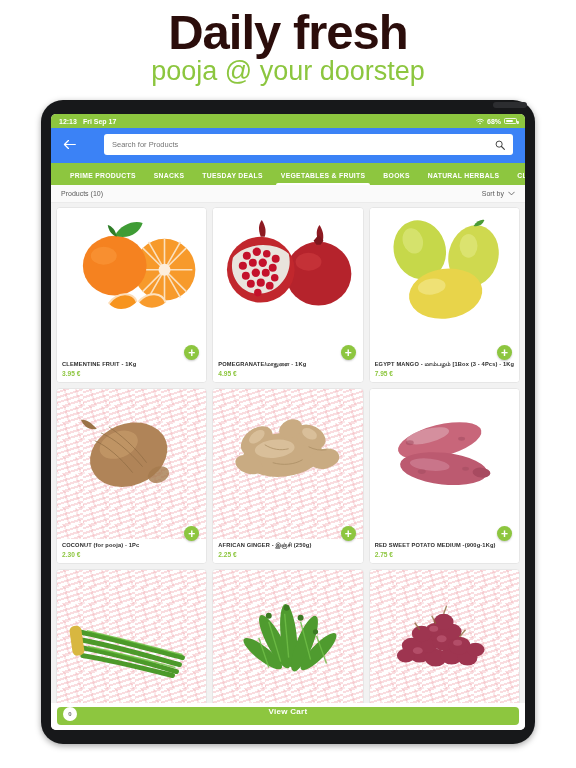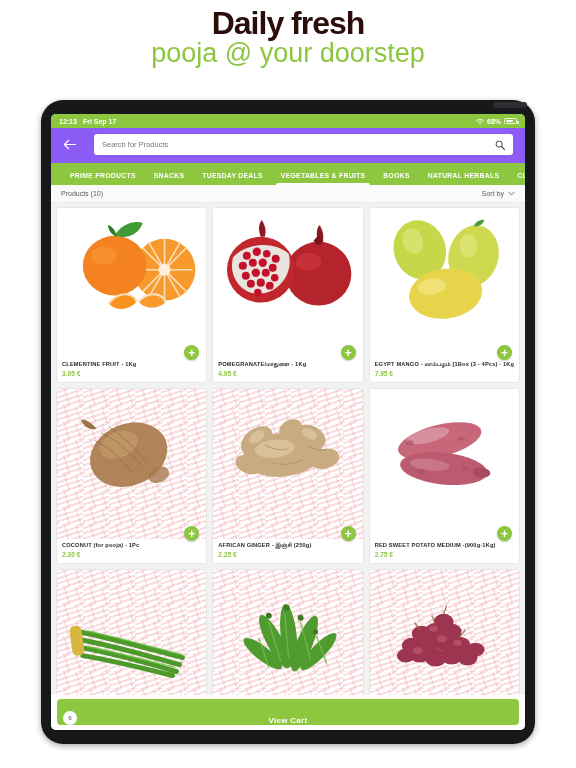--- a/index.html
+++ b/index.html
@@ -14,21 +14,21 @@
   .promo {
     height: 100px;
     background: #ffffff;
     display: flex;
     flex-direction: column;
     align-items: center;
     justify-content: flex-start;
     padding-top: 6px;
   }
   .promo-title {
-    font-size: 32px;
+    font-size: 49px;
     font-weight: bold;
     color: #2b0d0b;
     letter-spacing: -1px;
     line-height: 1.08;
   }
   .promo-sub {
     font-size: 27px;
     color: #8cc63f;
     letter-spacing: 0px;
     line-height: 1.1;
@@ -93,25 +93,25 @@
   }
   .batt::after {
     content:""; position:absolute; right:-2.5px; top:1.5px;
     width:1.5px; height:3px; background: rgba(255,255,255,.85);
     border-radius: 0 1px 1px 0;
   }
   .batt i { display:block; position:absolute; left:1px; top:1px; bottom:1px; width:60%; background:#ffffff; border-radius:1px; }
 
   
   .searchbar {
-    background: #8b5cf6;
+    background: #3b82f6;
     padding: 6px 12px 8px 10px;
     display: flex;
     align-items: center;
-    gap: 17px;
+    gap: 27px;
     flex: 0 0 auto;
   }
   .back-arrow {
     width: 16px; height: 16px;
     display: flex; align-items: center; justify-content: center;
     color: #ffffff;
     cursor: pointer;
   }
   .search-field {
     flex: 1;
@@ -263,23 +263,23 @@
 
   
   .cart-bar-wrap {
     flex: 0 0 auto;
     background: #ffffff;
     padding: 4px 6px 5px 6px;
   }
   .cart-bar {
     background: #8dc63f;
     border-radius: 4px;
-    height: 26px;
-    display: flex;
-    align-items: flex-end;
+    height: 18px;
+    display: flex;
+    align-items: flex-start;
     position: relative;
     cursor: pointer;
   }
   .cart-badge {
     position: absolute;
     left: 6px;
     width: 14px; height: 14px;
     border-radius: 50%;
     background: #ffffff;
     color: #6f6f6f;

